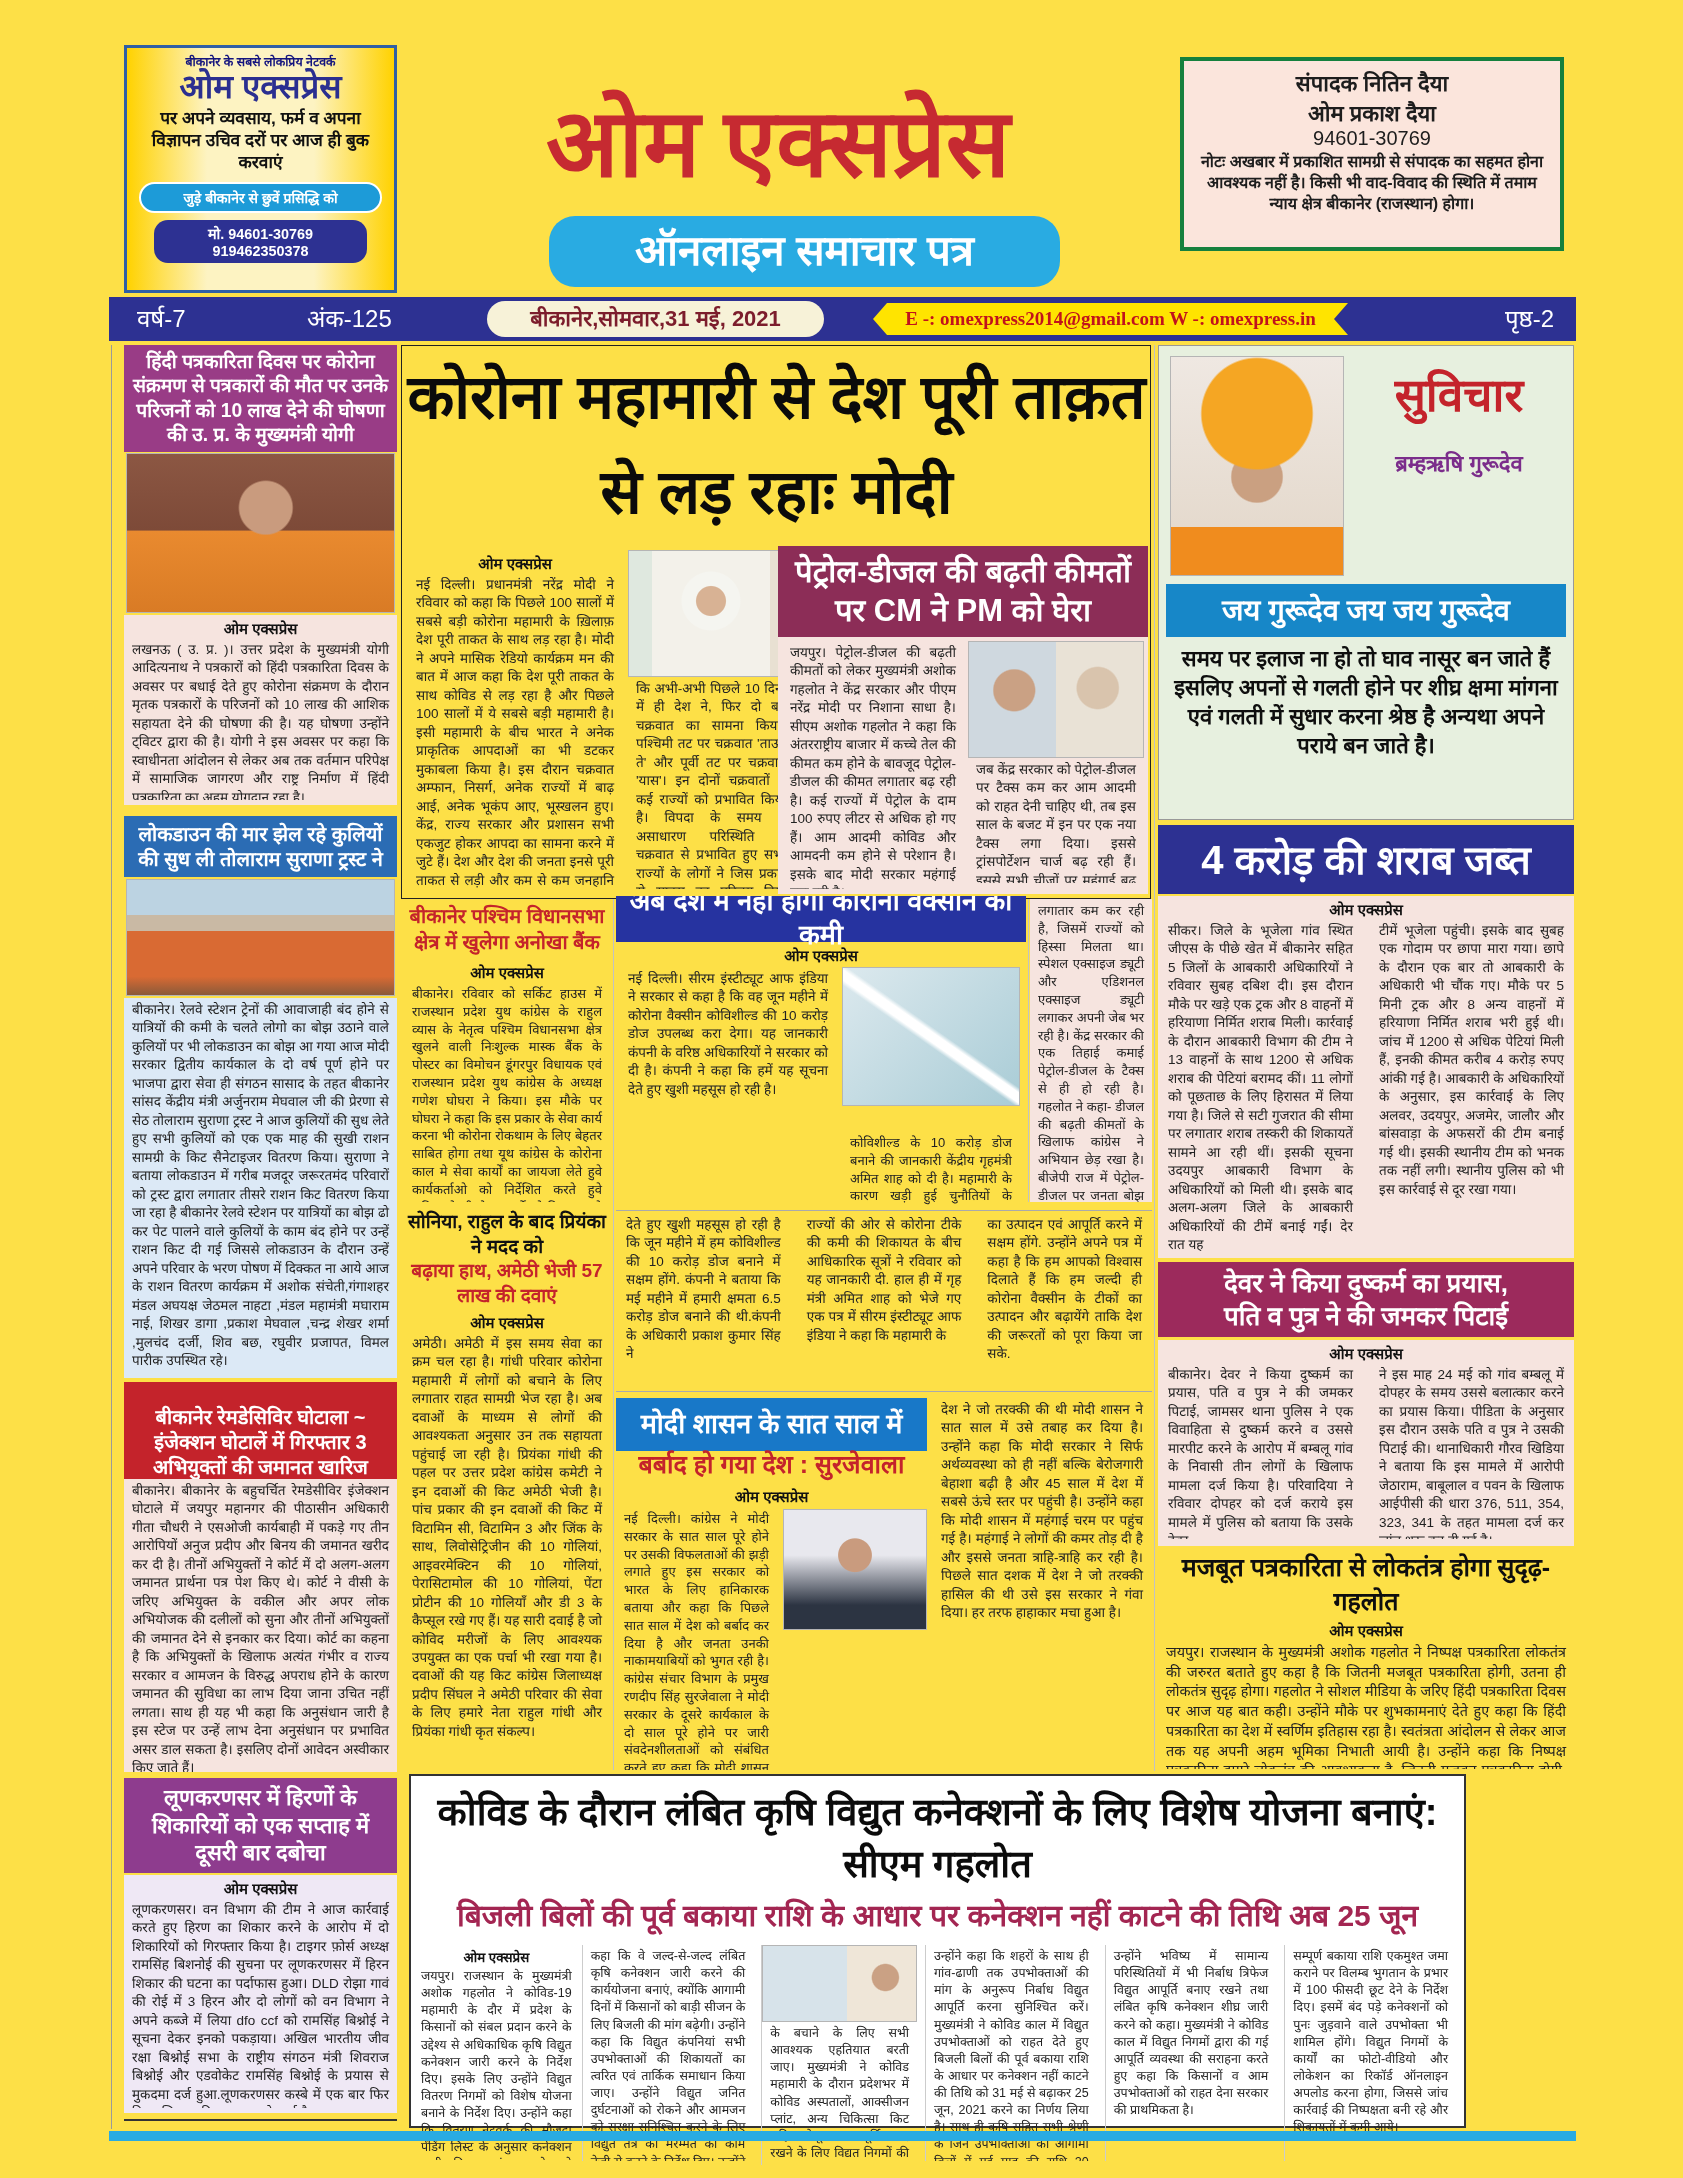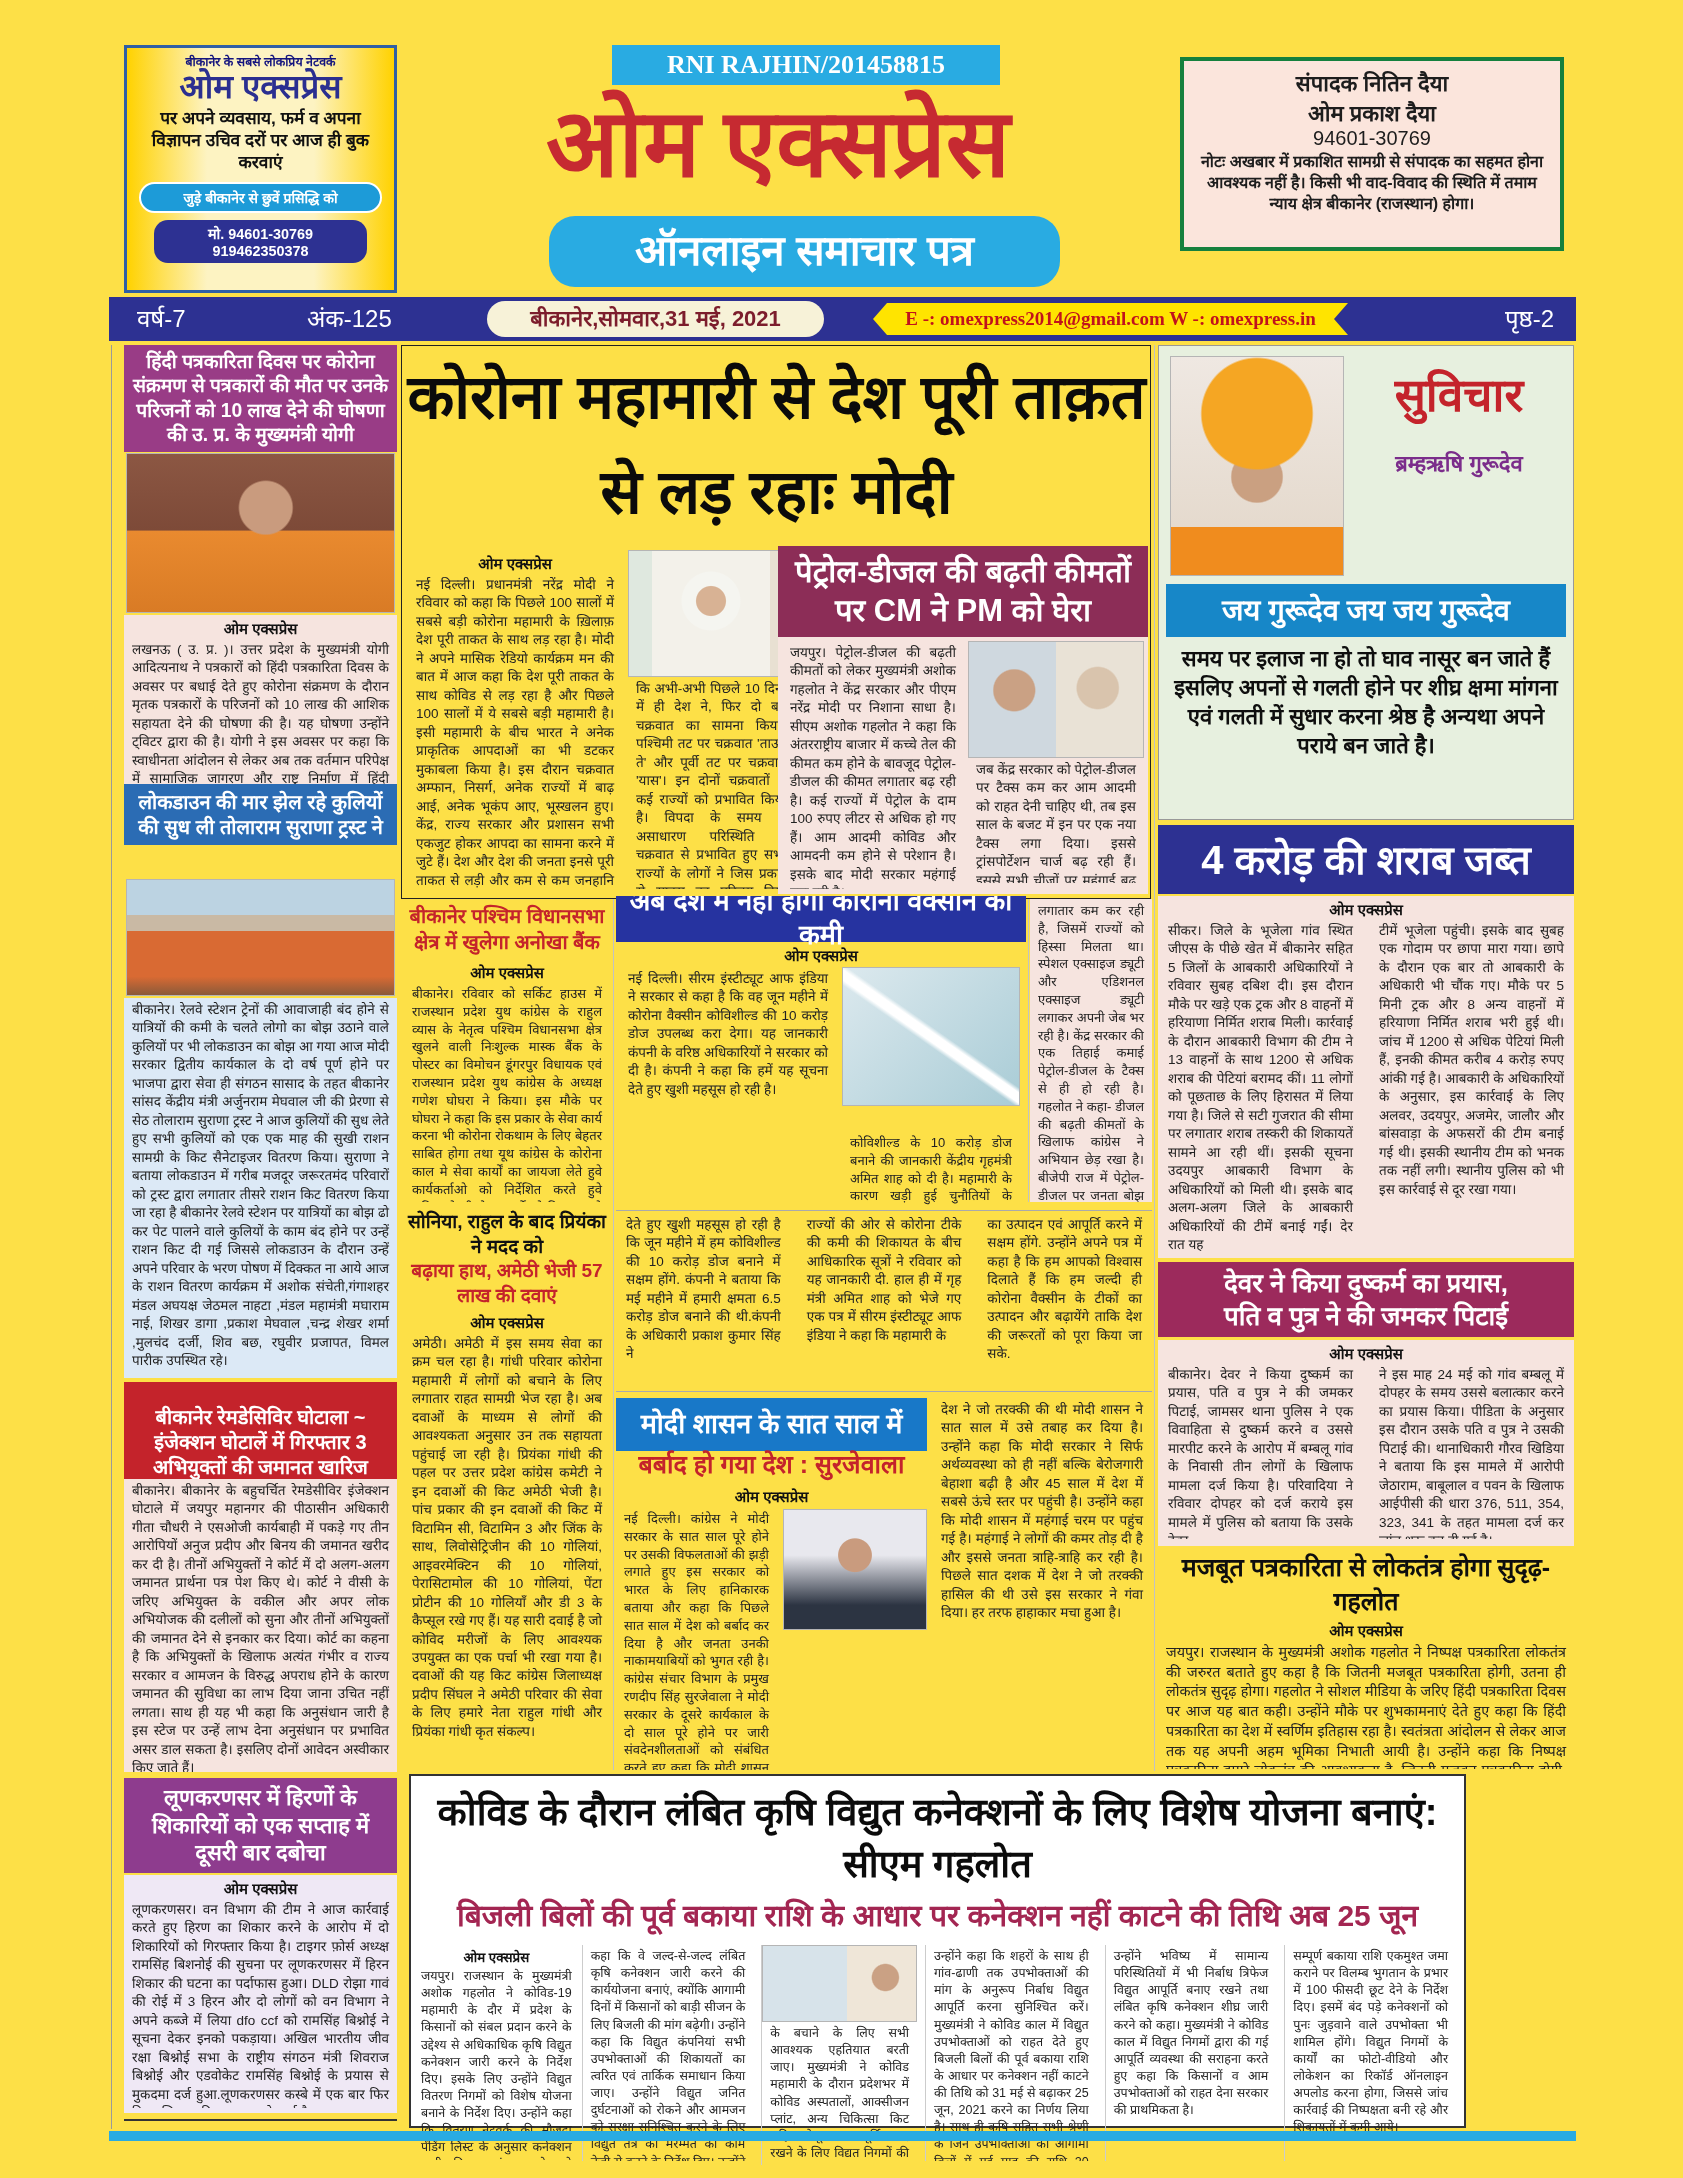--- a/index.html
+++ b/index.html
@@ -26,21 +26,20 @@
     <div style="font-size:12.4px;font-weight:bold;color:#14147e;padding-top:5px;">बीकानेर के सबसे लोकप्रिय नेटवर्क</div>
     <div style="font-size:33px;font-weight:800;color:#2b2f90;line-height:1.05;">ओम एक्सप्रेस</div>
     <div style="font-size:17.3px;font-weight:bold;color:#111;line-height:1.28;padding:2px 10px;">पर अपने व्यवसाय, फर्म व अपना विज्ञापन उचिव दरों पर आज ही बुक करवाएं</div>
     <div style="margin:7px auto 0;width:88%;background:#1d9bd8;color:#fff;border:2px solid #fff;border-radius:18px;font-size:14px;font-weight:bold;padding:4px 2px;">जुड़े बीकानेर से छुवें प्रसिद्धि को</div>
     <div style="margin:7px auto 0;width:78%;background:#2d3192;color:#fff;border-radius:14px;padding:4px 2px;">
       <div style="font-size:14.4px;font-weight:bold;">मो. 94601-30769</div>
       <div style="font-size:14.4px;font-weight:bold;">919462350378</div>
     </div>
   </div>
 
-  <div class="abs hdr serif" style="left:612px;top:45px;width:388px;height:40px;background:#29abe2;font-size:26px;">RNI RAJHIN/201458815</div>
 
   <div class="abs serif" style="left:406px;top:77px;width:744px;height:135px;color:#c62a31;font-size:95px;font-weight:800;text-align:center;line-height:135px;">ओम एक्सप्रेस</div>
 
   <div class="abs hdr" style="left:549px;top:216px;width:511px;height:71px;background:#29abe2;border-radius:26px;font-size:42px;">ऑनलाइन समाचार पत्र</div>
 
   <div class="abs" style="left:1180px;top:57px;width:384px;height:194px;background:#fbe5dc;border:4px solid #15803d;box-sizing:border-box;text-align:center;padding-top:6px;">
     <div style="font-size:22px;font-weight:bold;">संपादक नितिन दैया</div>
     <div style="font-size:22px;font-weight:bold;">ओम प्रकाश दैया</div>
     <div style="font-size:20px;">94601-30769</div>
     <div style="font-size:16px;font-weight:bold;line-height:1.3;padding:2px 8px;">नोटः अखबार में प्रकाशित सामग्री से संपादक का सहमत होना आवश्यक नहीं है। किसी भी वाद-विवाद की स्थिति में तमाम न्याय क्षेत्र बीकानेर (राजस्थान) होगा।</div>
@@ -59,21 +58,21 @@
   <div class="rule" style="left:613px;top:899px;width:1px;height:871px;background:#c2c2c2;"></div>
   <div class="rule" style="left:1028px;top:899px;width:1px;height:303px;background:#c2c2c2;"></div>
 
   <div class="abs hdr" style="left:124px;top:345px;width:273px;height:107px;background:#993c86;font-size:19.3px;padding:2px 6px;box-sizing:border-box;">हिंदी पत्रकारिता दिवस पर कोरोना संक्रमण से पत्रकारों की मौत पर उनके परिजनों को 10 लाख देने की घोषणा की उ. प्र. के मुख्यमंत्री योगी</div>
   <div class="ph" style="left:126px;top:453px;width:269px;height:160px;background:radial-gradient(circle at 52% 34%,#c99b7e 0 15%,rgba(0,0,0,0) 16%),linear-gradient(180deg,#8c5743 0%,#7d4a38 48%,#e98a2f 49%,#d97b25 100%);"></div>
   <div class="abs clip" style="left:124px;top:615px;width:273px;height:190px;background:#f6e4df;">
     <div class="byline">ओम एक्सप्रेस</div>
     <div class="bodytxt" style="height:162px;">लखनऊ ( उ. प्र. )। उत्तर प्रदेश के मुख्यमंत्री योगी आदित्यनाथ ने पत्रकारों को हिंदी पत्रकारिता दिवस के अवसर पर बधाई देते हुए कोरोना संक्रमण के दौरान मृतक पत्रकारों के परिजनों को 10 लाख की आशिक सहायता देने की घोषणा की है। यह घोषणा उन्होंने ट्विटर द्वारा की है। योगी ने इस अवसर पर कहा कि स्वाधीनता आंदोलन से लेकर अब तक वर्तमान परिपेक्ष में सामाजिक जागरण और राष्ट्र निर्माण में हिंदी पत्रकारिता का अहम योगदान रहा है।</div>
   </div>
 
-  <div class="abs hdr" style="left:124px;top:784px;width:273px;height:61px;background:#2b6cb4;font-size:20px;padding:2px 6px;box-sizing:border-box;">लोकडाउन की मार झेल रहे कुलियों की सुध ली तोलाराम सुराणा ट्रस्ट ने</div>
+  <div class="abs hdr" style="left:124px;top:816px;width:273px;height:61px;background:#2b6cb4;font-size:20px;padding:2px 6px;box-sizing:border-box;">लोकडाउन की मार झेल रहे कुलियों की सुध ली तोलाराम सुराणा ट्रस्ट ने</div>
   <div class="ph" style="left:126px;top:879px;width:269px;height:117px;background:linear-gradient(180deg,#bcd3e2 0 30%,#c9b9a4 30% 44%,#d96a33 44% 84%,#8a5a3a 100%);"></div>
   <div class="abs clip bodytxt" style="left:124px;top:998px;width:273px;height:380px;background:#dce9f6;">बीकानेर। रेलवे स्टेशन ट्रेनों की आवाजाही बंद होने से यात्रियों की कमी के चलते लोगो का बोझ उठाने वाले कुलियों पर भी लोकडाउन का बोझ आ गया आज मोदी सरकार द्वितीय कार्यकाल के दो वर्ष पूर्ण होने पर भाजपा द्वारा सेवा ही संगठन सासाद के तहत बीकानेर सांसद केंद्रीय मंत्री अर्जुनराम मेघवाल जी की प्रेरणा से सेठ तोलाराम सुराणा ट्रस्ट ने आज कुलियों की सुध लेते हुए सभी कुलियों को एक एक माह की सुखी राशन सामग्री के किट सैनेटाइजर वितरण किया। सुराणा ने बताया लोकडाउन में गरीब मजदूर जरूरतमंद परिवारों को ट्रस्ट द्वारा लगातार तीसरे राशन किट वितरण किया जा रहा है बीकानेर रेलवे स्टेशन पर यात्रियों का बोझ ढो कर पेट पालने वाले कुलियों के काम बंद होने पर उन्हें राशन किट दी गई जिससे लोकडाउन के दौरान उन्हें अपने परिवार के भरण पोषण में दिक्कत ना आये आज के राशन वितरण कार्यक्रम में अशोक संचेती,गंगाशहर मंडल अघयक्ष जेठमल नाहटा ,मंडल महामंत्री मघाराम नाई, शिखर डागा ,प्रकाश मेघवाल ,चन्द्र शेखर शर्मा ,मुलचंद दर्जी, शिव बछ, रघुवीर प्रजापत, विमल पारीक उपस्थित रहे।</div>
 
   <div class="abs hdr" style="left:124px;top:1382px;width:273px;height:121px;background:#c4232b;font-size:20px;padding:2px 6px;box-sizing:border-box;text-align:center;">बीकानेर रेमडेसिविर घोटाला ~ इंजेक्शन घोटालें में गिरफ्तार 3 अभियुक्तों की जमानत खारिज</div>
   <div class="abs clip bodytxt" style="left:124px;top:1479px;width:273px;height:293px;background:#f6e4df;">बीकानेर। बीकानेर के बहुचर्चित रेमडेसीविर इंजेक्शन घोटाले में जयपुर महानगर की पीठासीन अधिकारी गीता चौधरी ने एसओजी कार्यबाही में पकड़े गए तीन आरोपियों अनुज प्रदीप और बिनय की जमानत खरीद कर दी है। तीनों अभियुक्तों ने कोर्ट में दो अलग-अलग जमानत प्रार्थना पत्र पेश किए थे। कोर्ट ने वीसी के जरिए अभियुक्त के वकील और अपर लोक अभियोजक की दलीलों को सुना और तीनों अभियुक्तों की जमानत देने से इनकार कर दिया। कोर्ट का कहना है कि अभियुक्तों के खिलाफ अत्यंत गंभीर व राज्य सरकार व आमजन के विरुद्ध अपराध होने के कारण जमानत की सुविधा का लाभ दिया जाना उचित नहीं लगता। साथ ही यह भी कहा कि अनुसंधान जारी है इस स्टेज पर उन्हें लाभ देना अनुसंधान पर प्रभावित असर डाल सकता है। इसलिए दोनों आवेदन अस्वीकार किए जाते हैं।</div>
 
   <div class="abs hdr" style="left:124px;top:1778px;width:273px;height:95px;background:#8e3c8e;font-size:22px;padding:2px 6px;box-sizing:border-box;">लूणकरणसर में हिरणों के शिकारियों को  एक सप्ताह में दूसरी बार दबोचा</div>
   <div class="abs clip" style="left:124px;top:1875px;width:273px;height:238px;background:#efe8f5;">
     <div class="byline">ओम एक्सप्रेस</div>
     <div class="bodytxt" style="height:210px;">लूणकरणसर। वन विभाग की टीम ने आज कार्रवाई करते हुए हिरण का शिकार करने के आरोप में दो शिकारियों को गिरफ्तार किया है। टाइगर फ़ोर्स अध्य्क्ष रामसिंह बिशनोई की सुचना पर लूणकरणसर में हिरन शिकार की घटना का पर्दाफास हुआ। DLD रोझा गावं की रोई में 3 हिरन और दो लोगों को वन विभाग ने अपने कब्जे में लिया dfo ccf को रामसिंह बिश्नोई ने सूचना देकर इनको पकड़ाया। अखिल भारतीय जीव रक्षा बिश्नोई सभा के राष्ट्रीय संगठन मंत्री शिवराज बिश्नोई और एडवोकेट रामसिंह बिश्नोई के प्रयास से मुकदमा दर्ज हुआ.लूणकरणसर कस्बे में एक बार फिर हिरण शिकार की घटना सामने आई है।</div>

